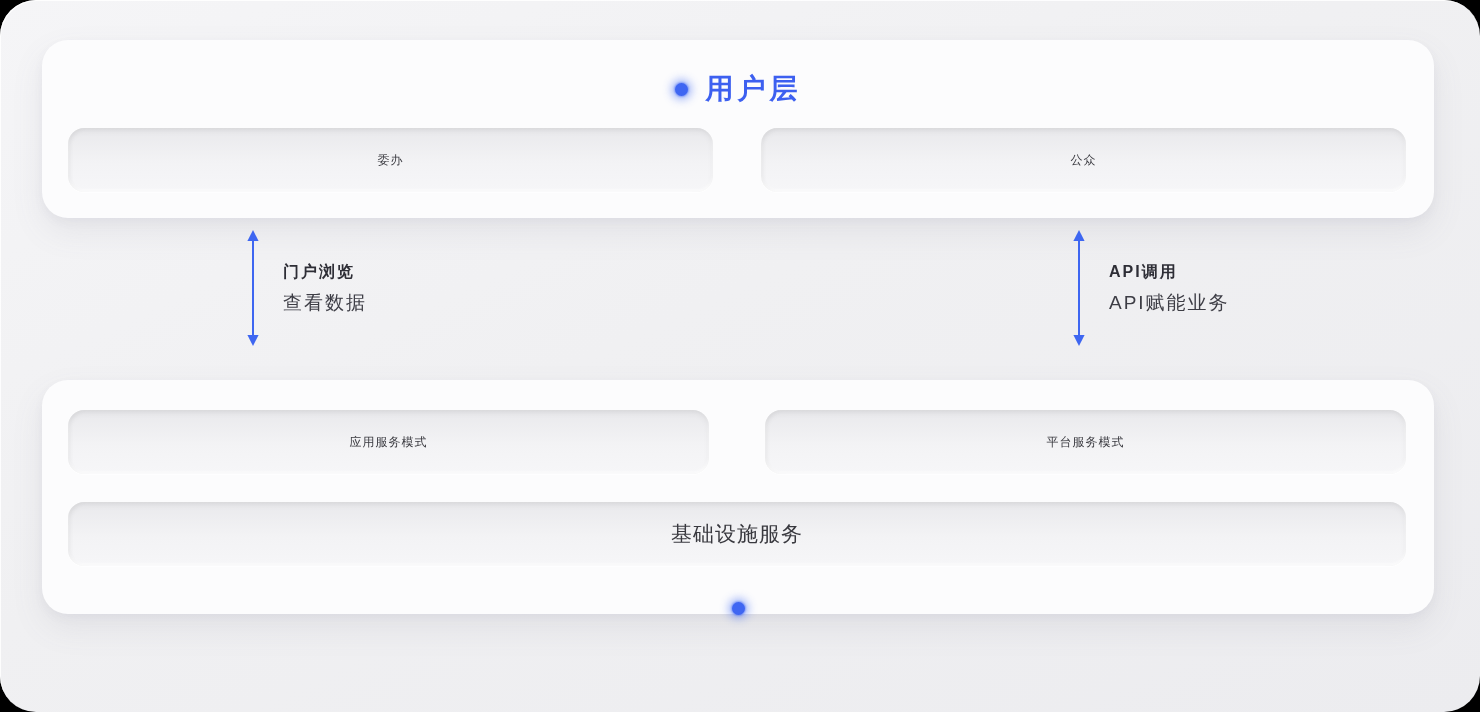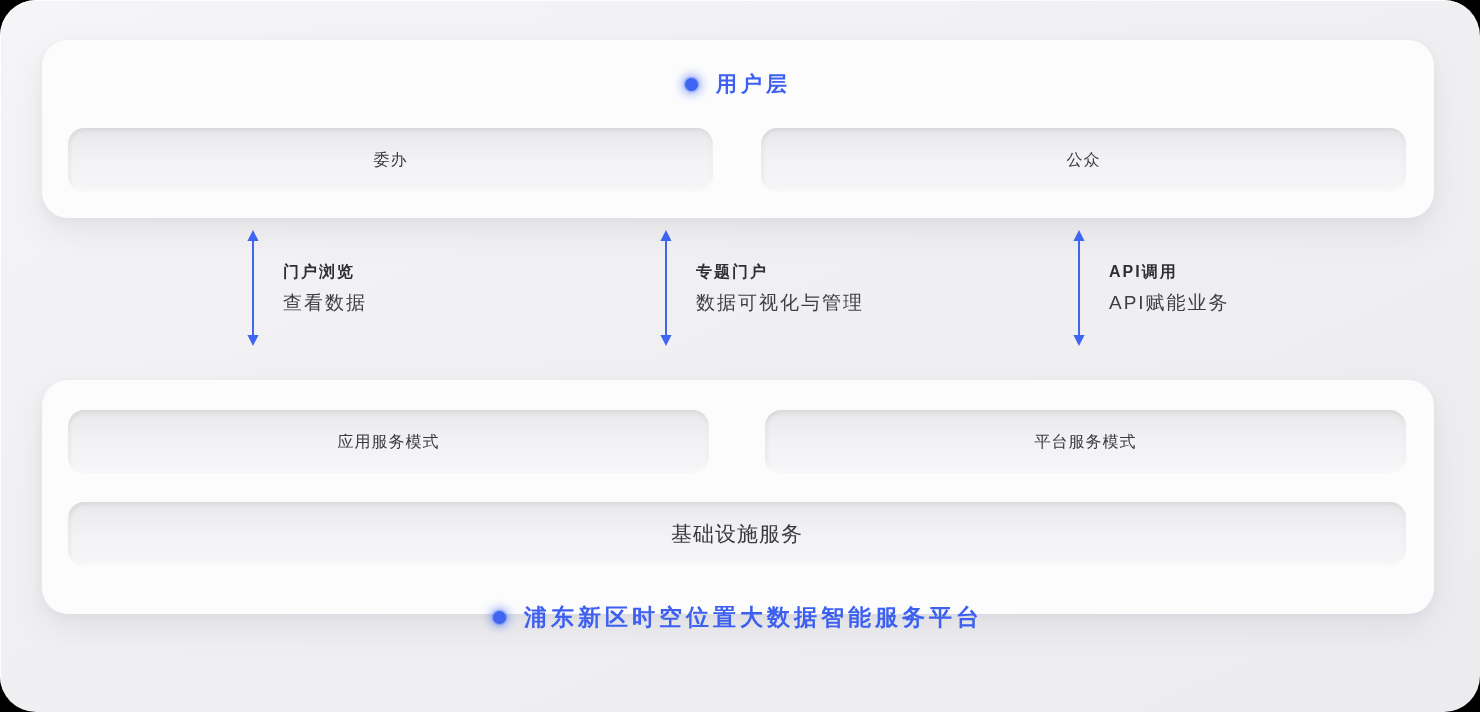--- a/index.html
+++ b/index.html
@@ -21,21 +21,21 @@
   .card-bottom { top:380px; height:234px; }
 
   .layer-title {
     position:absolute; left:0; right:0;
     display:flex; align-items:center; justify-content:center; gap:18px;
   }
   .layer-title .txt {
     color:#3d60f0; font-weight:600; letter-spacing:4px;
   }
   .lt-top { top:30px; }
-  .lt-top .txt { font-size:21px; }
+  .lt-top .txt { font-size:28px; }
   .lt-bottom { top:222px; }
   .lt-bottom .txt { font-size:23px; }
 
   .glow-dot {
     width:13px; height:13px; border-radius:50%;
     background:#3f66f2;
     box-shadow:0 0 9px 4px rgba(72,110,245,0.45), 0 0 2px 1px rgba(72,110,245,0.55);
     filter:blur(0.6px);
     flex:0 0 auto;
   }
@@ -43,21 +43,21 @@
   .box-row {
     position:absolute; left:26px; right:28px;
     display:flex; gap:48px;
   }
   .row-top { top:88px; }
   .row-services { top:30px; gap:56px; }
 
   .pill {
     flex:1; height:64px; border-radius:16px;
     display:flex; align-items:center; justify-content:center;
-    font-size:16px; letter-spacing:1px; color:#39393f;
+    font-size:12px; letter-spacing:1px; color:#39393f;
     background:linear-gradient(180deg,#e9e9ec 0%,#f3f3f5 55%,#f6f6f8 100%);
     box-shadow:
       inset 0 3px 6px rgba(0,0,0,0.055),
       inset 2px 1px 4px rgba(0,0,0,0.035),
       inset 0 -2px 3px rgba(255,255,255,0.9),
       0 1px 0 rgba(255,255,255,0.7);
   }
   .pill-full {
     position:absolute; left:26px; right:28px; top:122px; height:64px;
     border-radius:16px;
@@ -108,31 +108,20 @@
         <line x1="8" y1="9" x2="8" y2="107" stroke="#3e66f1" stroke-width="2"></line>
         <path d="M8 0 L2.4 11 L13.6 11 Z" fill="#3e66f1"></path>
         <path d="M8 116 L2.4 105 L13.6 105 Z" fill="#3e66f1"></path>
       </svg>
       <div class="conn-labels">
         <div class="conn-title">门户浏览</div>
         <div class="conn-desc">查看数据</div>
       </div>
     </div>
 
-    <div class="conn conn-2">
-      <svg width="16" height="116" viewBox="0 0 16 116">
-        <line x1="8" y1="9" x2="8" y2="107" stroke="#3e66f1" stroke-width="2"></line>
-        <path d="M8 0 L2.4 11 L13.6 11 Z" fill="#3e66f1"></path>
-        <path d="M8 116 L2.4 105 L13.6 105 Z" fill="#3e66f1"></path>
-      </svg>
-      <div class="conn-labels">
-        <div class="conn-title">专题门户</div>
-        <div class="conn-desc">数据可视化与管理</div>
-      </div>
-    </div>
 
     <div class="conn conn-3">
       <svg width="16" height="116" viewBox="0 0 16 116">
         <line x1="8" y1="9" x2="8" y2="107" stroke="#3e66f1" stroke-width="2"></line>
         <path d="M8 0 L2.4 11 L13.6 11 Z" fill="#3e66f1"></path>
         <path d="M8 116 L2.4 105 L13.6 105 Z" fill="#3e66f1"></path>
       </svg>
       <div class="conn-labels">
         <div class="conn-title">API调用</div>
         <div class="conn-desc">API赋能业务</div>
@@ -148,17 +137,16 @@
       </div>
       <div class="pill">
         <span>平台服务模式</span>
       </div>
     </div>
     <div class="pill-full">
       <span>基础设施服务</span>
     </div>
     <div class="layer-title lt-bottom">
       <span class="glow-dot"></span>
-      <span class="txt">浦东新区时空位置大数据智能服务平台</span>
     </div>
   </section>
 
 </div>
 
 </body></html>

